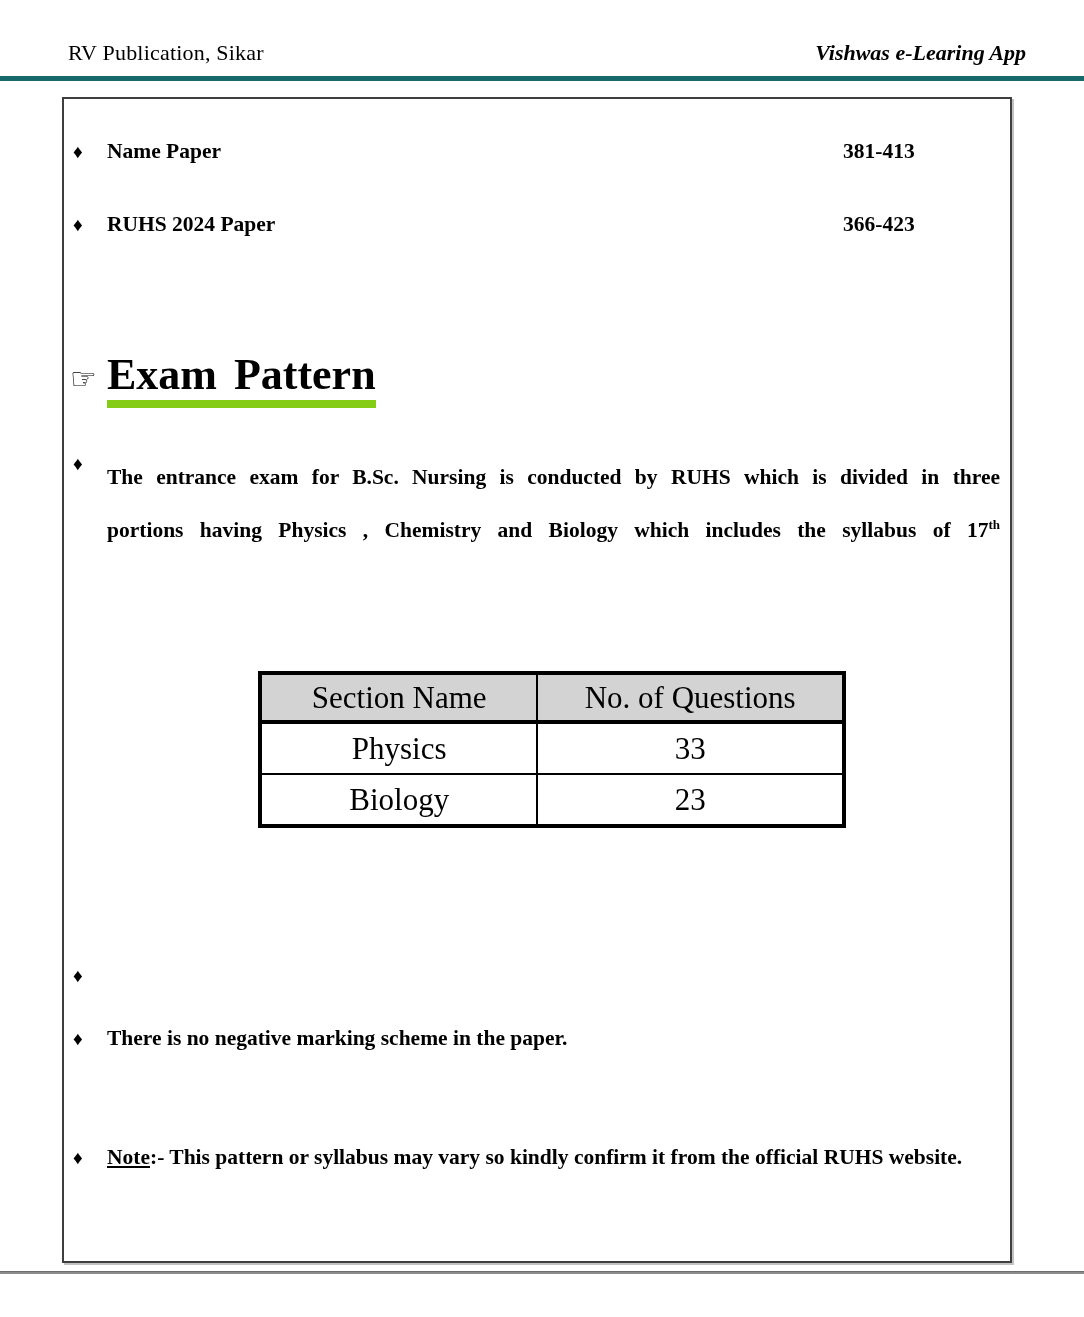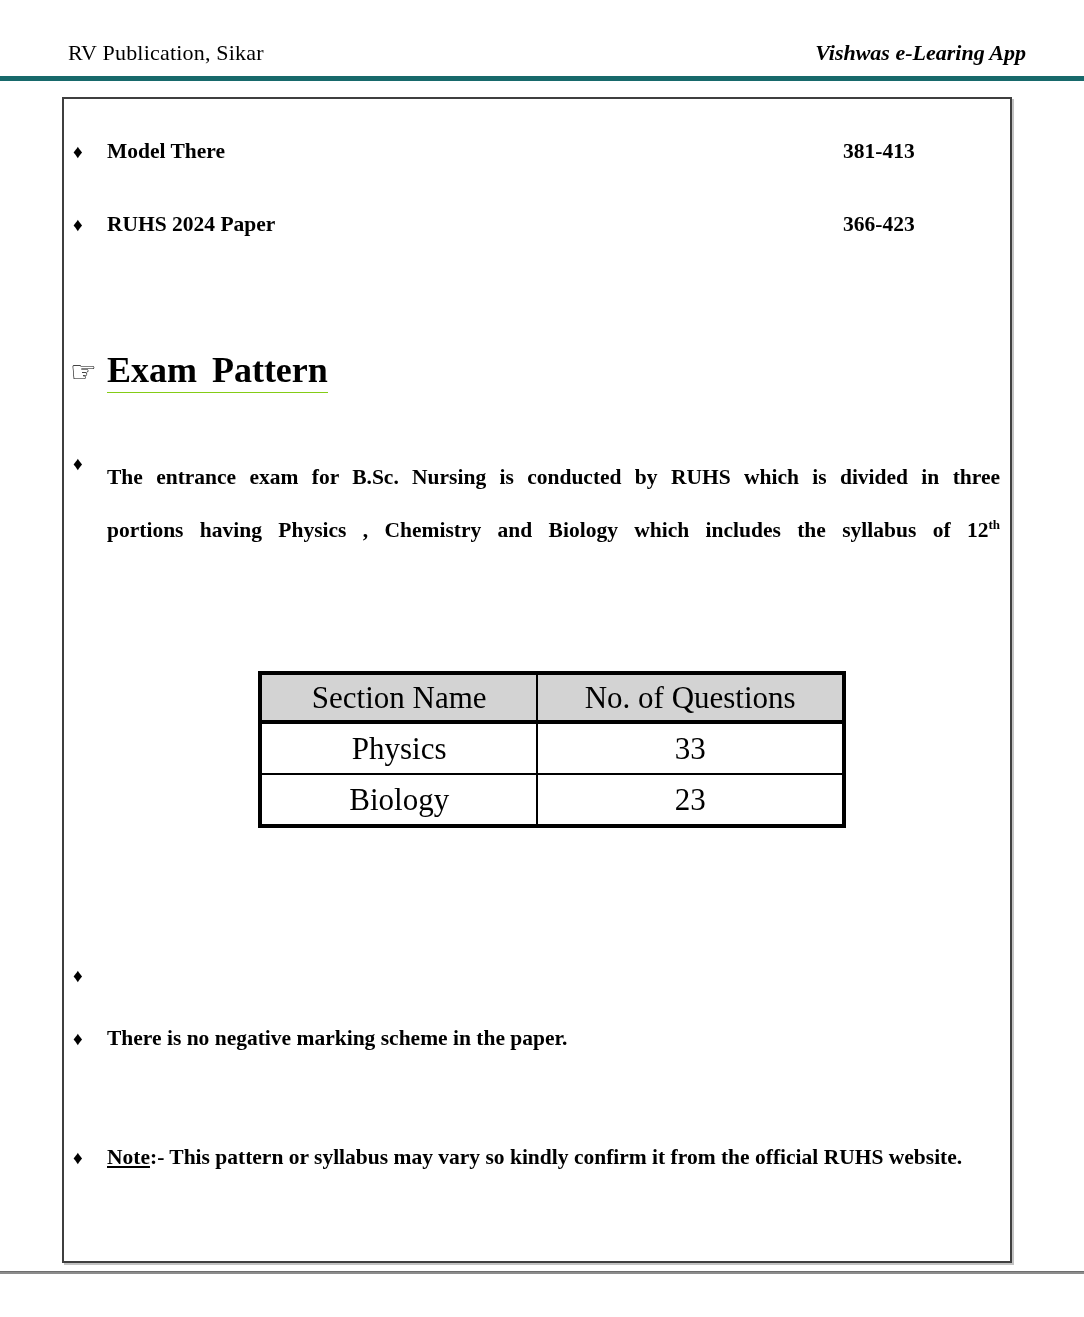--- a/index.html
+++ b/index.html
@@ -77,24 +77,24 @@
     top: 252px; left: 6px;
     display: flex;
     align-items: baseline;
   }
   .pointer-icon {
     font-size: 30px;
     margin-right: 10px;
     line-height: 1;
   }
   .section-title {
-    font-size: 36px;
+    font-size: 44px;
     font-weight: bold;
     word-spacing: 6px;
-    border-bottom: 1px solid #84cc16;
+    border-bottom: 8px solid #84cc16;
     padding-bottom: 1px;
     line-height: 1.1;
   }
 
   
   .intro {
     position: absolute;
     top: 352px;
     left: 0; right: 0;
     display: flex;
@@ -163,39 +163,39 @@
 <div class="page-header">
   <span class="header-left">RV Publication, Sikar</span>
   <span class="header-right">Vishwas e-Learing App</span>
 </div>
 <div class="header-rule" style="background: rgb(23, 105, 107);"></div>
 
 <div class="content-box">
 
   <div class="row toc-row-1">
     <span class="bullet">♦</span>
-    <span class="bold-text">Model There</span>
+    <span class="bold-text">Name Paper</span>
     <span class="pages">381-413</span>
   </div>
   <div class="row toc-row-2">
     <span class="bullet">♦</span>
     <span class="bold-text">RUHS 2024 Paper</span>
     <span class="pages">366-423</span>
   </div>
 
   <div class="section-heading">
     <span class="pointer-icon">☞</span>
     <span class="section-title">Exam Pattern</span>
   </div>
 
   <div class="intro">
     <span class="bullet">♦</span>
     <div class="intro-text">
       <div class="jline">The entrance exam for B.Sc. Nursing is conducted by RUHS which is divided in three</div>
-      <div class="jline"><span>portions having Physics , Chemistry and Biology which includes the syllabus  of 12</span><sup>th</sup></div>
+      <div class="jline"><span>portions having Physics , Chemistry and Biology which includes the syllabus  of 17</span><sup>th</sup></div>
     </div>
   </div>
 
   <table class="exam-table">
     <thead>
       <tr>
         <th class="col-section" style="background: rgb(211, 211, 211);">Section Name</th>
         <th class="col-questions" style="background: rgb(211, 211, 211);">No. of Questions</th>
       </tr>
     </thead>

